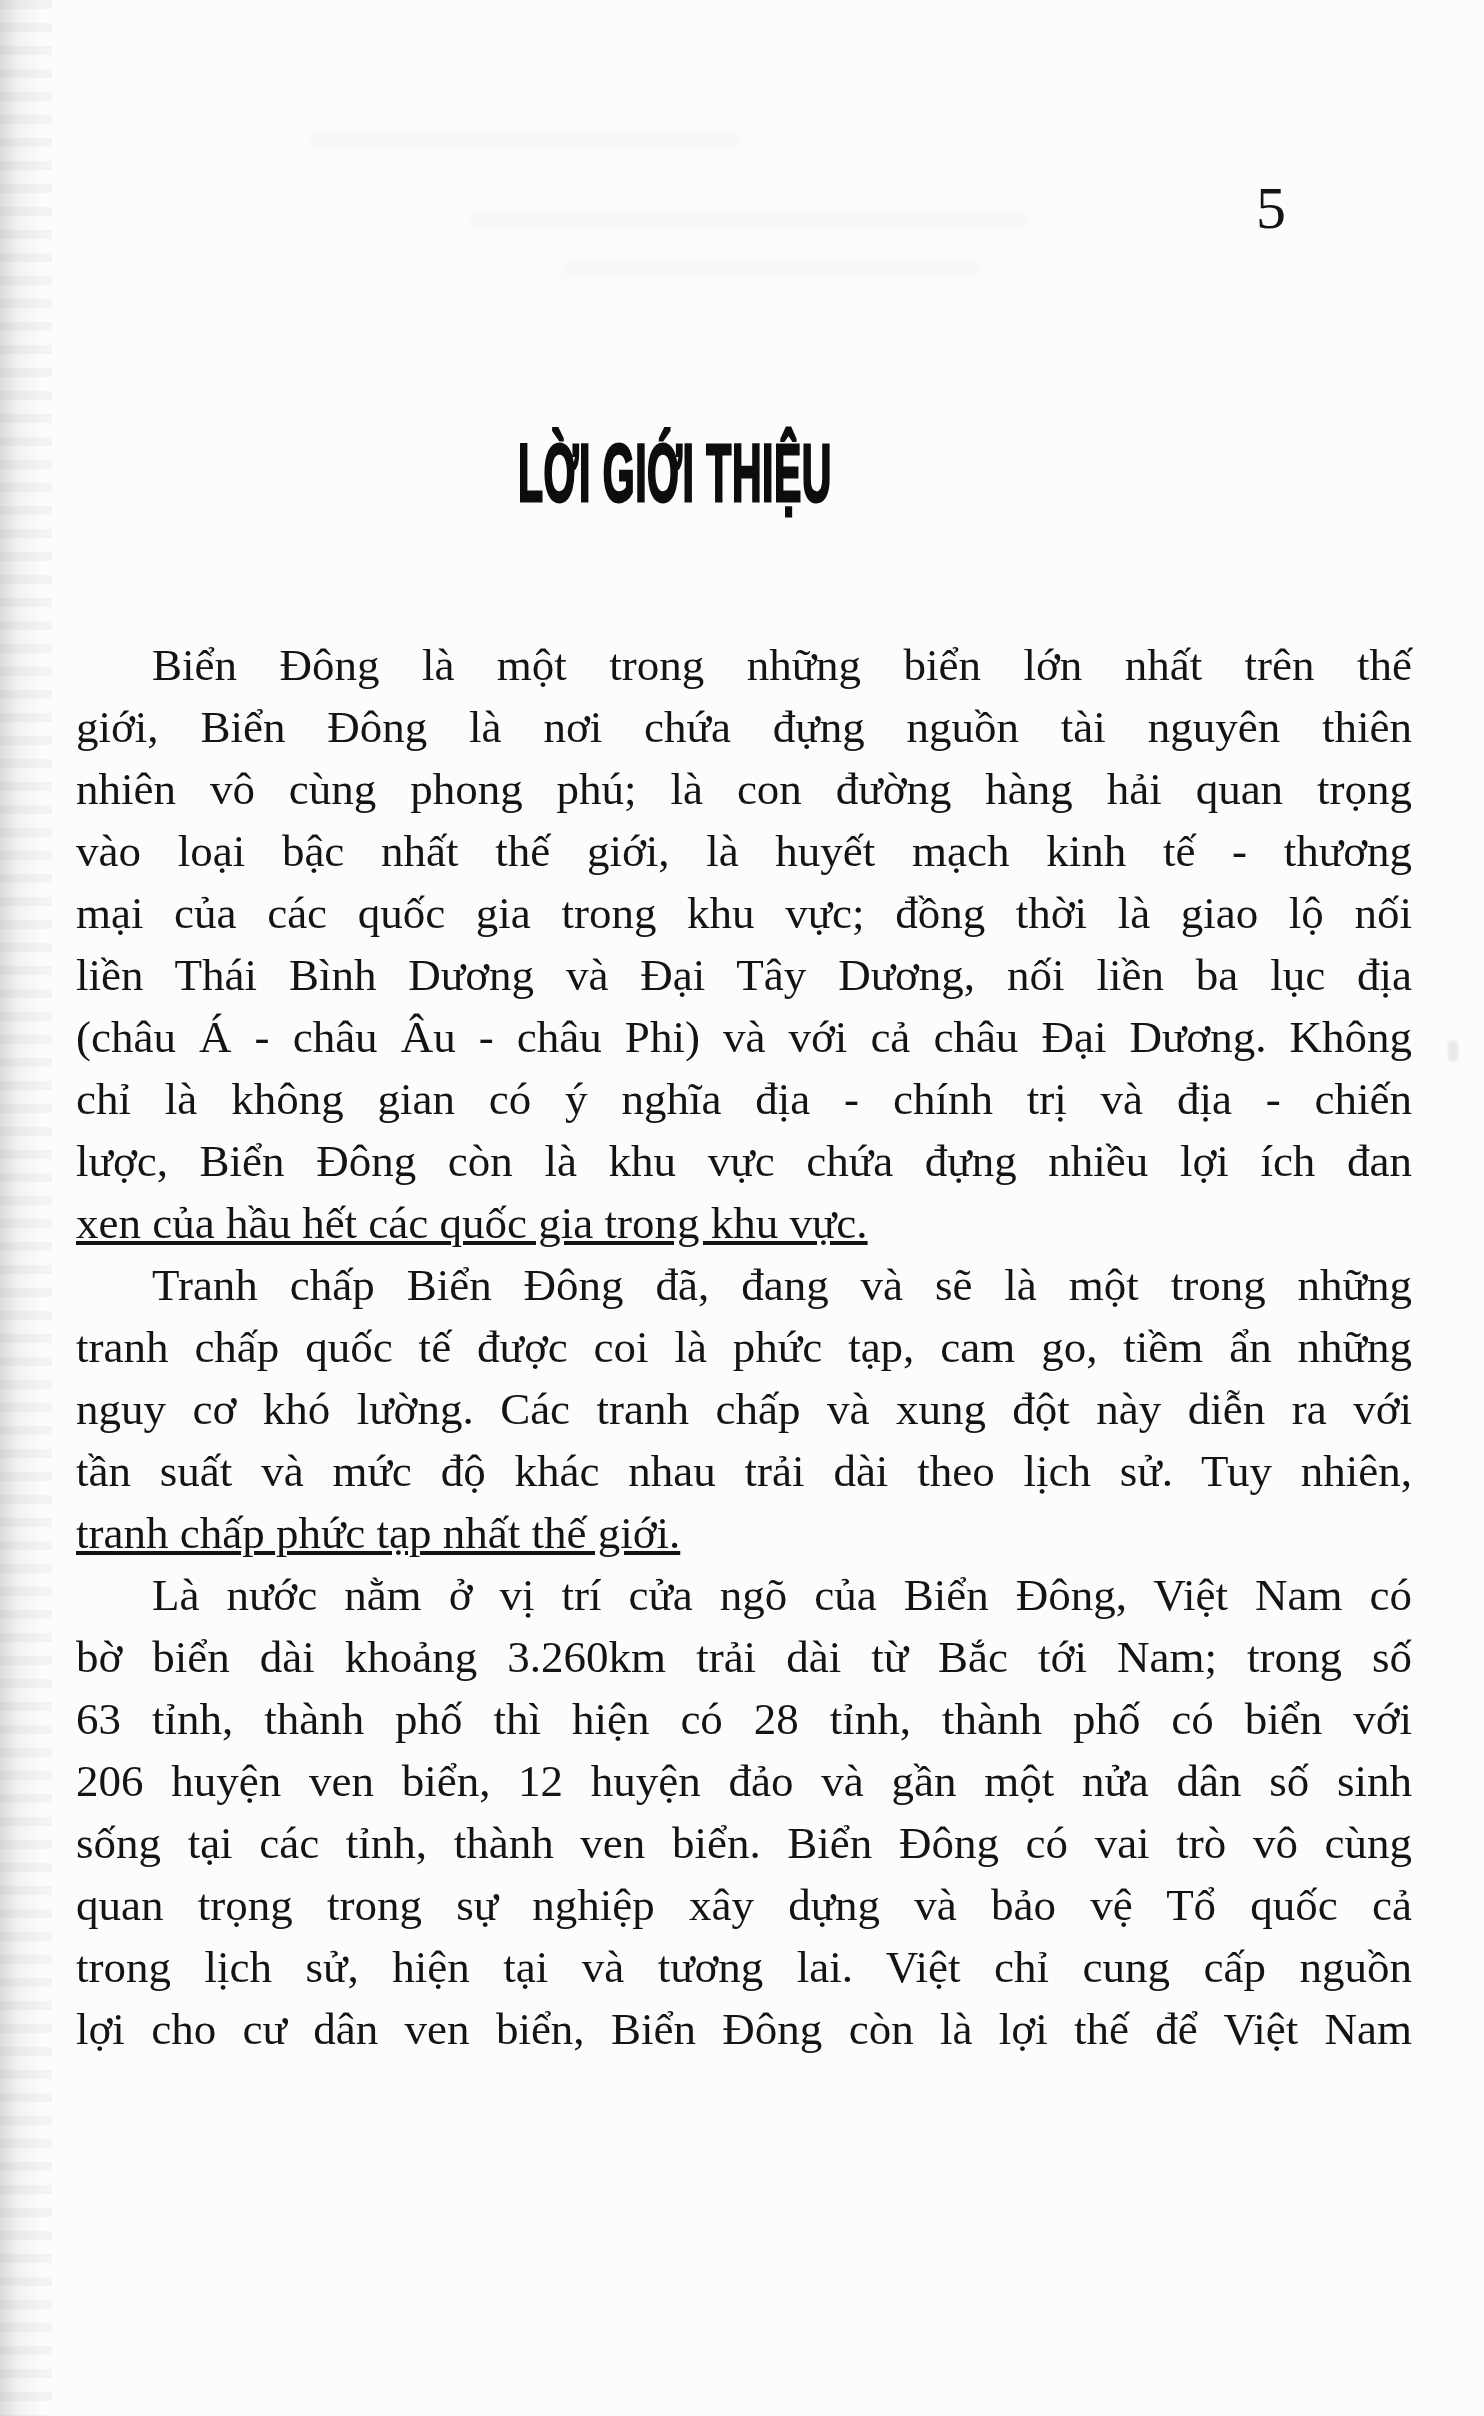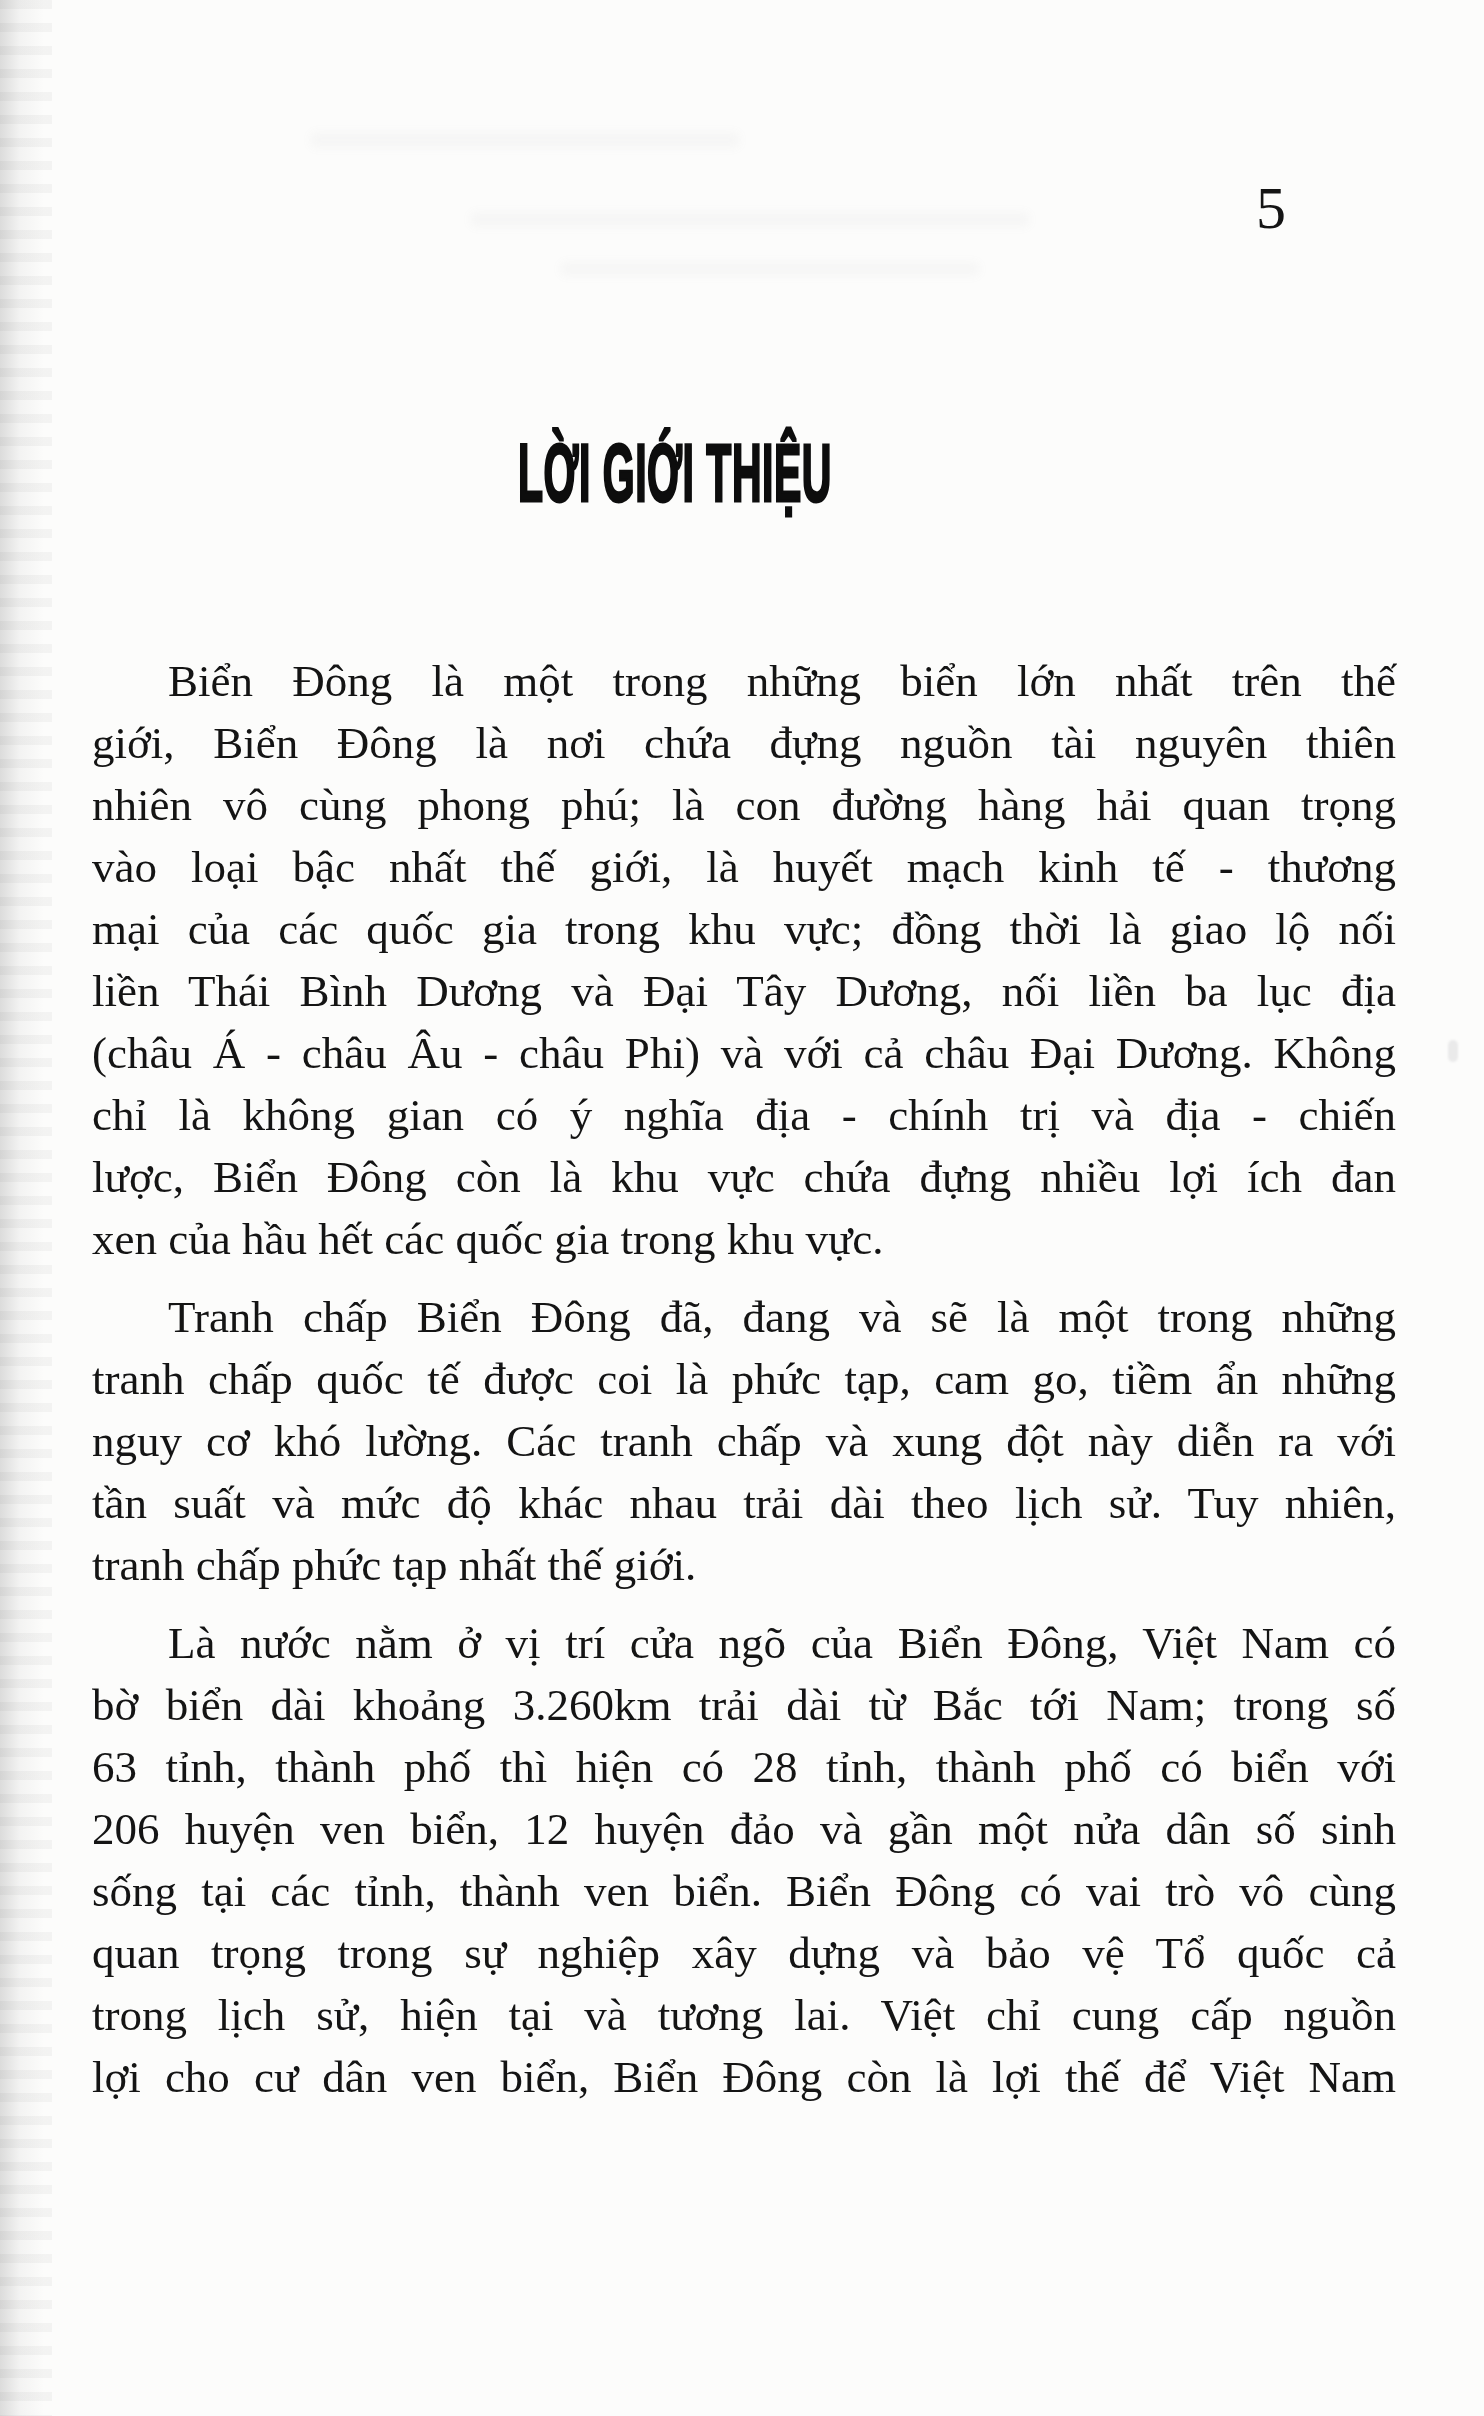--- a/index.html
+++ b/index.html
@@ -60,32 +60,32 @@
     -webkit-text-stroke: 3px #0d0d0d;
     transform: scaleX(0.5);
     transform-origin: left top;
   }
   .body-text {
     position: absolute;
     left: 76px;
     top: 634px;
     width: 1336px;
   }
-  .paragraph { margin: 16px; padding: 0; }
+  .paragraph { margin: 0; padding: 0; }
   .line {
     height: 62px;
     line-height: 62px;
     font-size: 45px;
     text-align: justify;
     text-align-last: justify;
     white-space: normal;
     overflow: visible;
   }
   .line.indent { text-indent: 76px; }
-  .line.para-end { text-align-last: left; }
+  .line.para-end { text-align-last: left; text-decoration: underline; }
 </style>
 </head>
 <body>
 
 <div class="page">
   <div class="scan-edge"></div>
 
   <div class="smudge s1"></div>
   <div class="smudge s2"></div>
   <div class="smudge s3"></div>

